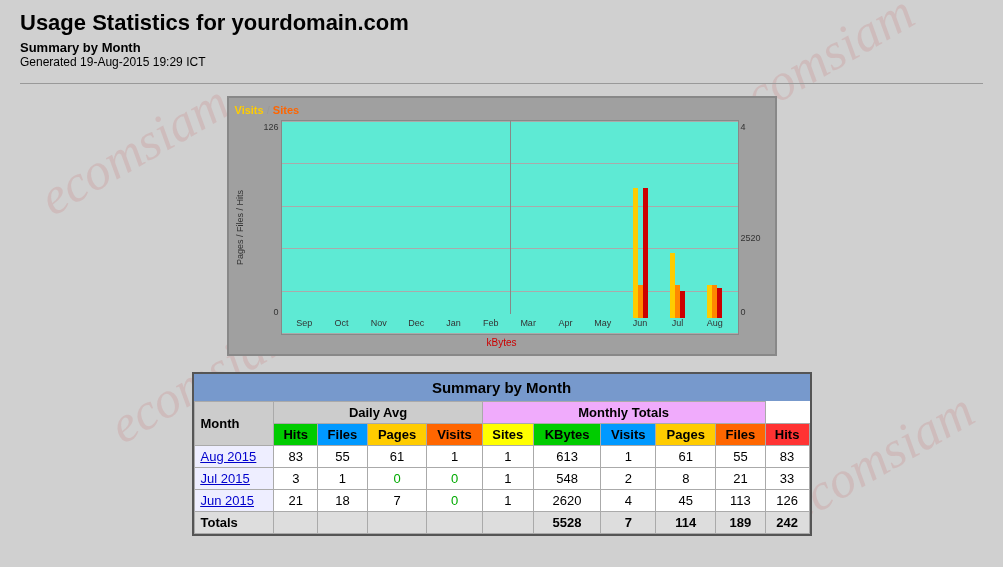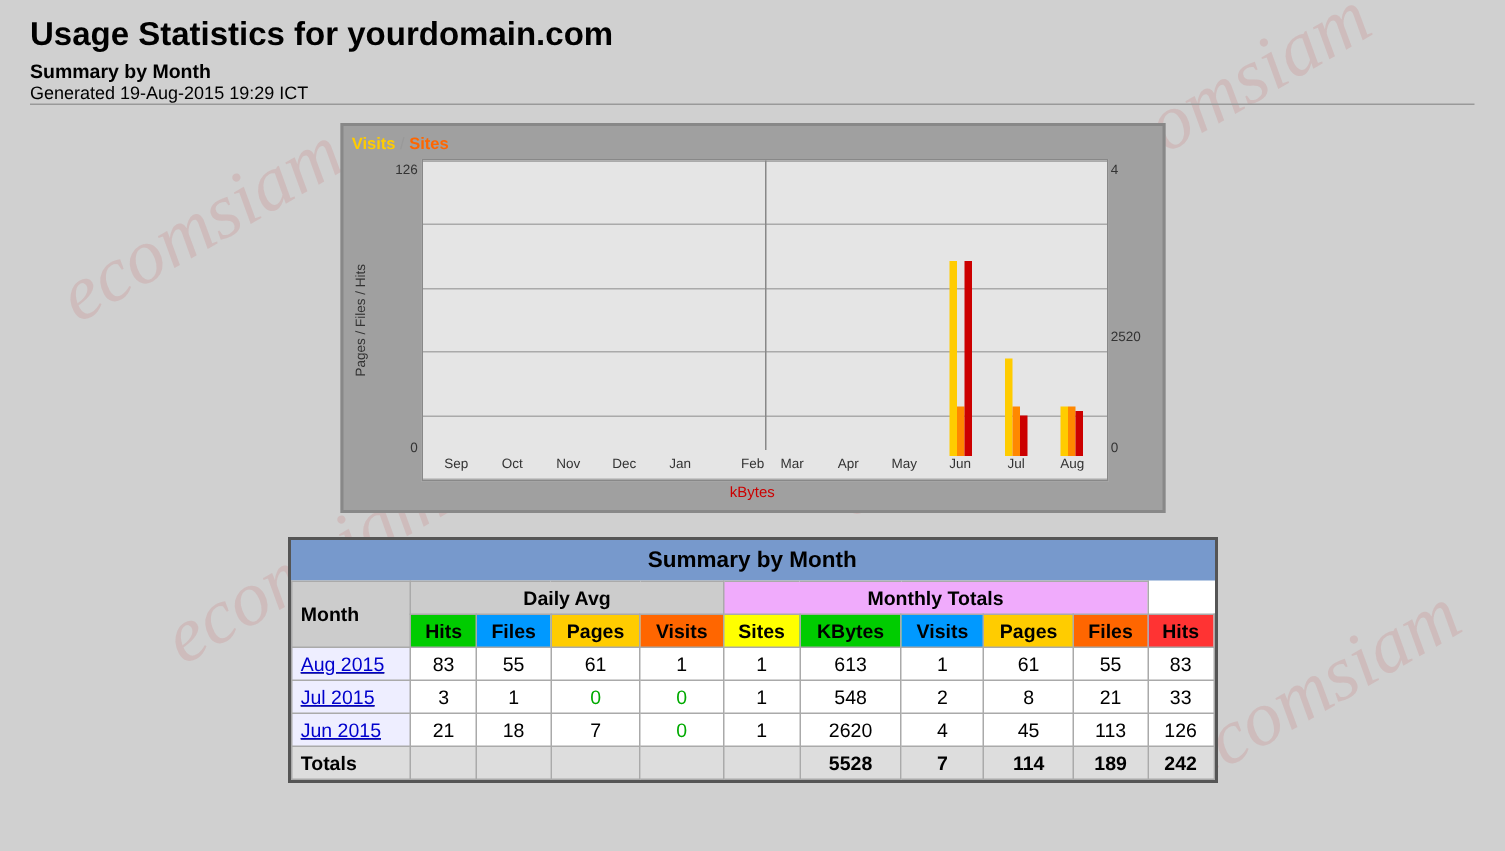--- a/index.html
+++ b/index.html
@@ -40,21 +40,21 @@
 
     .summary-label {
       font-weight: bold;
       font-size: 13px;
       position: relative;
       z-index: 1;
     }
 
     .generated-label {
       font-size: 12px;
-      margin-bottom: 0;
+      margin-bottom: 14px;
       position: relative;
       z-index: 1;
     }
 
     hr {
       border: none;
       border-top: 1px solid #999;
       margin-bottom: 12px;
       position: relative;
       z-index: 1;
@@ -251,21 +251,21 @@
 
     <div class="chart-left">
       <span>126</span>
       <span>&nbsp;</span>
       <span>&nbsp;</span>
       <span>&nbsp;</span>
       <span>&nbsp;</span>
       <span>0</span>
     </div>
 
-    <div style="flex:1; display:flex; flex-direction:column; border:1px solid #888; background:#e5e5e5; position:relative;">
+    <div style="flex:1; display:flex; flex-direction:column; border:1px solid #888; background:#5eead4; position:relative;">
 
       <div class="gridlines">
         <div class="gridline"></div>
         <div class="gridline"></div>
         <div class="gridline"></div>
         <div class="gridline"></div>
         <div class="gridline"></div>
         <div class="gridline"></div>
       </div>
 
@@ -297,21 +297,21 @@
             <div style="width: 5px; height: 30px; background: rgb(204, 0, 0);"></div>
           </div>
         </div>
 
       <div id="chart-x-labels" style="display:flex; font-size:9px; color:#333; height:16px; padding:0 4px;">
           <div style="flex: 1 1 0%; text-align: center; font-size: 9px;">Sep</div>
           <div style="flex: 1 1 0%; text-align: center; font-size: 9px;">Oct</div>
           <div style="flex: 1 1 0%; text-align: center; font-size: 9px;">Nov</div>
           <div style="flex: 1 1 0%; text-align: center; font-size: 9px;">Dec</div>
           <div style="flex: 1 1 0%; text-align: center; font-size: 9px;">Jan</div>
-          <div style="flex: 1 1 0%; text-align: right; font-size: 9px;">Feb</div>
+          <div style="flex: 1 1 0%; text-align: center; font-size: 9px;">Feb</div>
           <div style="flex: 1 1 0%; text-align: center; font-size: 9px;">Mar</div>
           <div style="flex: 1 1 0%; text-align: center; font-size: 9px;">Apr</div>
           <div style="flex: 1 1 0%; text-align: center; font-size: 9px;">May</div>
           <div style="flex: 1 1 0%; text-align: center; font-size: 9px;">Jun</div>
           <div style="flex: 1 1 0%; text-align: center; font-size: 9px;">Jul</div>
           <div style="flex: 1 1 0%; text-align: center; font-size: 9px;">Aug</div>
         </div>
     </div>
 
     <div class="chart-right">

